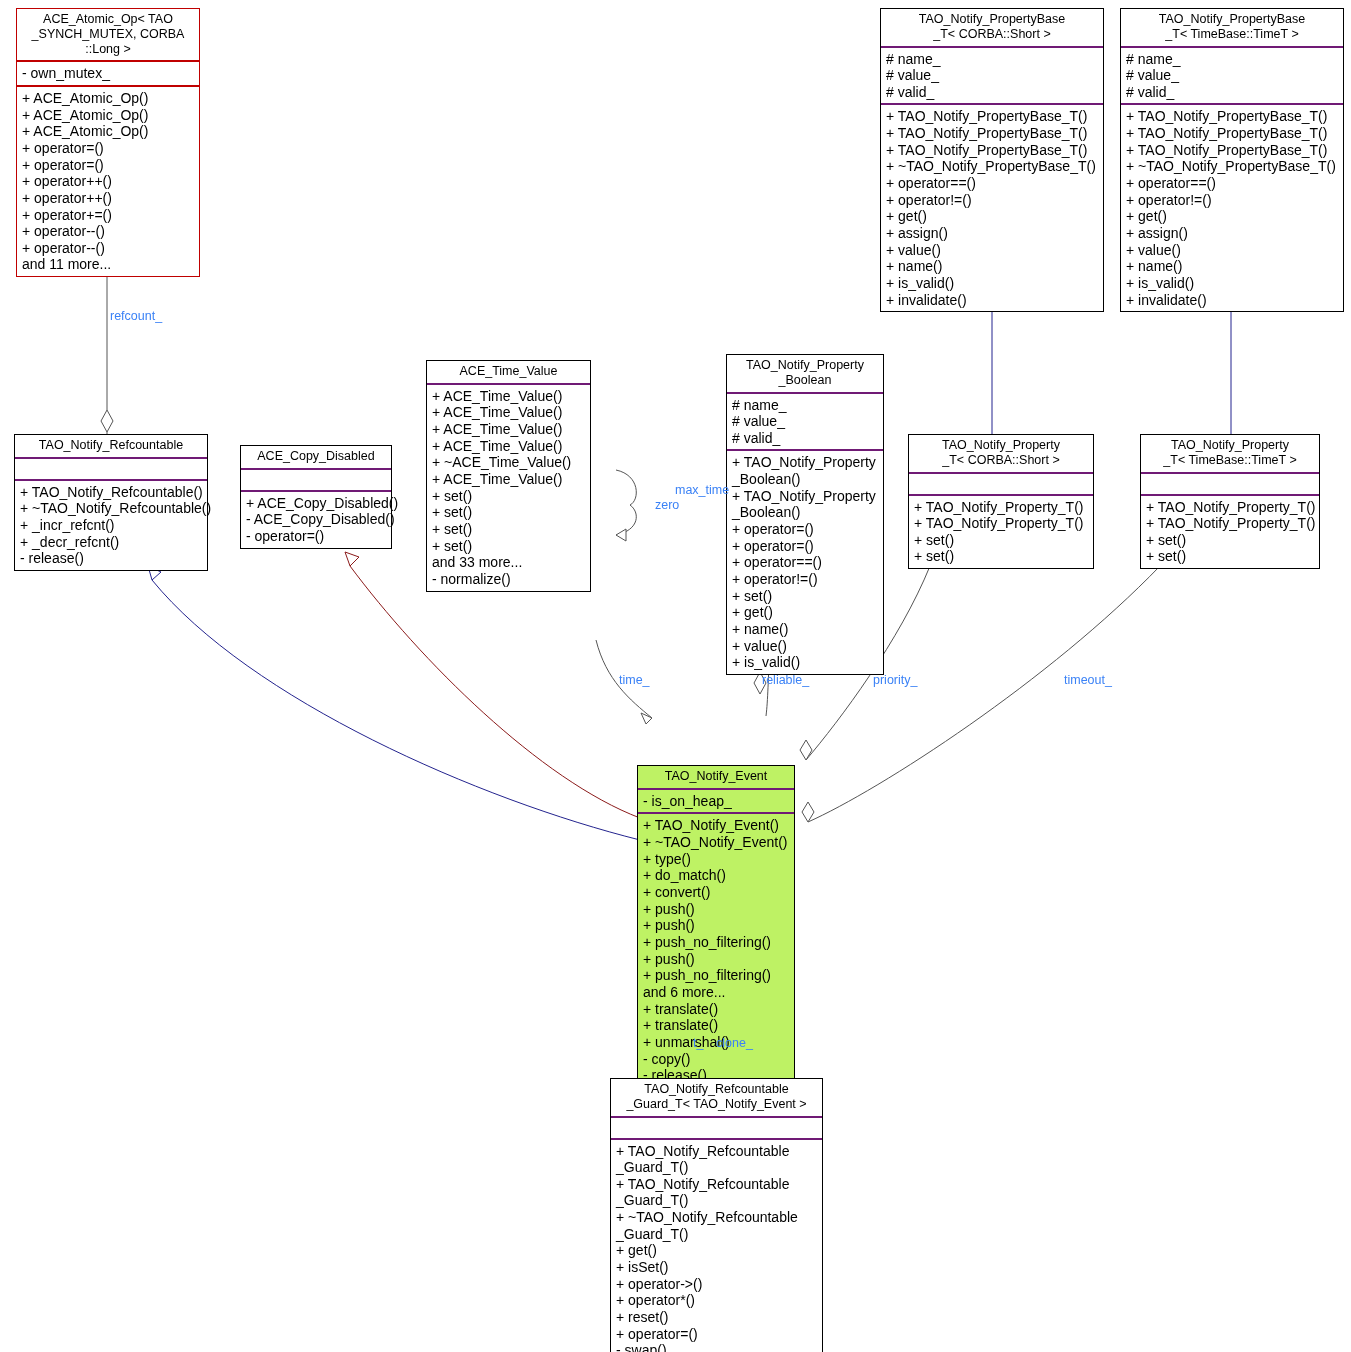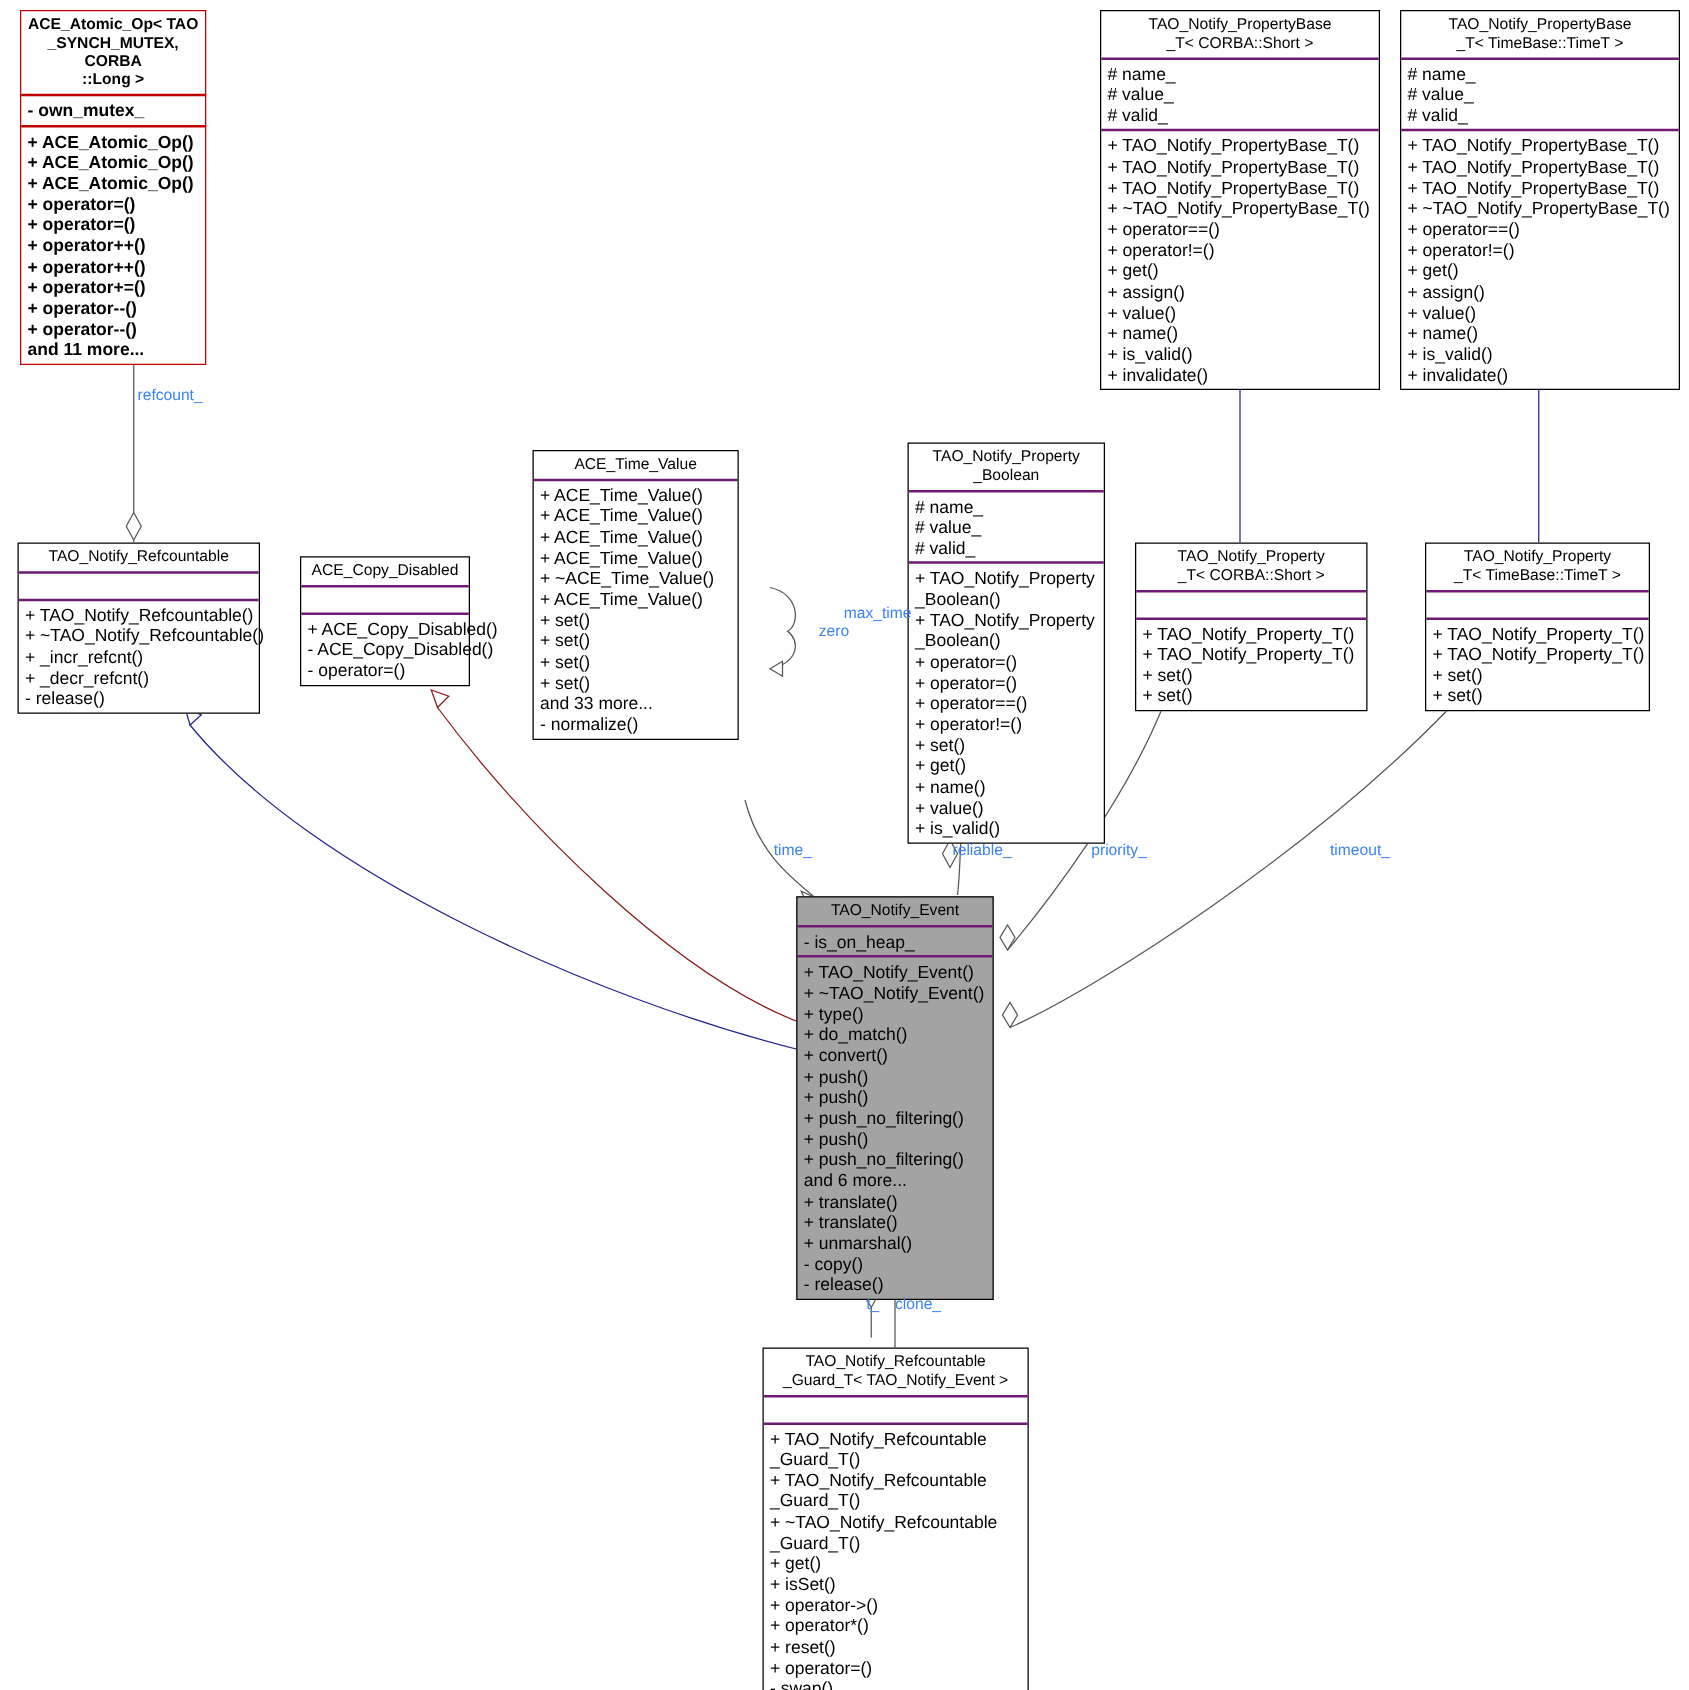--- a/index.html
+++ b/index.html
@@ -1,19 +1,19 @@
 <!DOCTYPE html>
 <html><head>
 <meta charset="utf-8">
 <style>
   html,body{margin:0;padding:0;background:#ffffff;}
   body{font-family:"Liberation Sans",sans-serif;}
   #canvas{position:relative;width:1351px;height:1352px;overflow:hidden;background:#fff;}
   .cls{position:absolute;border:1px solid #000;background:#fff;box-sizing:border-box;}
-  .cls.highlight{background:#a3a3a3;}
+  .cls.highlight{background:#bef264;margin-top:48px;}
   .cls.redborder{border-color:#c00000;}
   .cls .title{font-size:12.5px;text-align:center;padding:3px 4px 4px 4px;line-height:1.18;}
   .cls .sect{border-top:2px solid #701a75;padding:3px 4px 3px 5px;font-size:14px;line-height:1.19;}
   .cls.redborder .sect{border-top-color:#c00000;}
   .cls .sect div{white-space:nowrap;}
   .edgelabel{position:absolute;font-size:12.5px;color:#3b82f6;white-space:nowrap;}
   svg.lines{position:absolute;left:0;top:0;width:1351px;height:1352px;overflow:visible;}
 </style>
 </head>
 <body>
@@ -53,21 +53,21 @@
     <line x1="1231" y1="294" x2="1231" y2="434" stroke="#23238e" stroke-width="1"></line>
     <polygon points="1231,294 1225,308 1237,308" fill="#fff" stroke="#23238e" stroke-width="1"></polygon>
 
     <line x1="697" y1="1012" x2="697" y2="1070" stroke="#555" stroke-width="1"></line>
     <polygon points="697,1024 691,1035 697,1046 703,1035" fill="#fff" stroke="#555" stroke-width="1"></polygon>
 
     <line x1="716" y1="1012" x2="716" y2="1078" stroke="#555" stroke-width="1"></line>
     <polygon points="716,1012 710,1023 716,1034 722,1023" fill="#fff" stroke="#555" stroke-width="1"></polygon>
   </svg>
 
-  <div class="cls redborder" style="left:16px;top:8px;width:149px;font-weight:bold;">
+  <div class="cls redborder" style="left:16px;top:8px;width:184px;">
     <div class="title" style="white-space:pre-line">ACE_Atomic_Op&lt; TAO
 _SYNCH_MUTEX, CORBA
 ::Long &gt;</div>
     <div class="sect">
       <div>- own_mutex_</div>
     </div>
     <div class="sect">
       <div>+ ACE_Atomic_Op()</div>
       <div>+ ACE_Atomic_Op()</div>
       <div>+ ACE_Atomic_Op()</div>
@@ -135,21 +135,21 @@
     <div class="sect" style="height:14px;"></div>
     <div class="sect">
       <div>+ TAO_Notify_Refcountable()</div>
       <div>+ ~TAO_Notify_Refcountable()</div>
       <div>+ _incr_refcnt()</div>
       <div>+ _decr_refcnt()</div>
       <div>- release()</div>
     </div>
   </div>
 
-  <div class="cls" style="left:240px;top:445px;width:136px;">
+  <div class="cls" style="left:240px;top:445px;width:152px;">
     <div class="title">ACE_Copy_Disabled</div>
     <div class="sect" style="height:14px;"></div>
     <div class="sect">
       <div>+ ACE_Copy_Disabled()</div>
       <div>- ACE_Copy_Disabled()</div>
       <div>- operator=()</div>
     </div>
   </div>
 
   <div class="cls" style="left:426px;top:360px;width:165px;">

